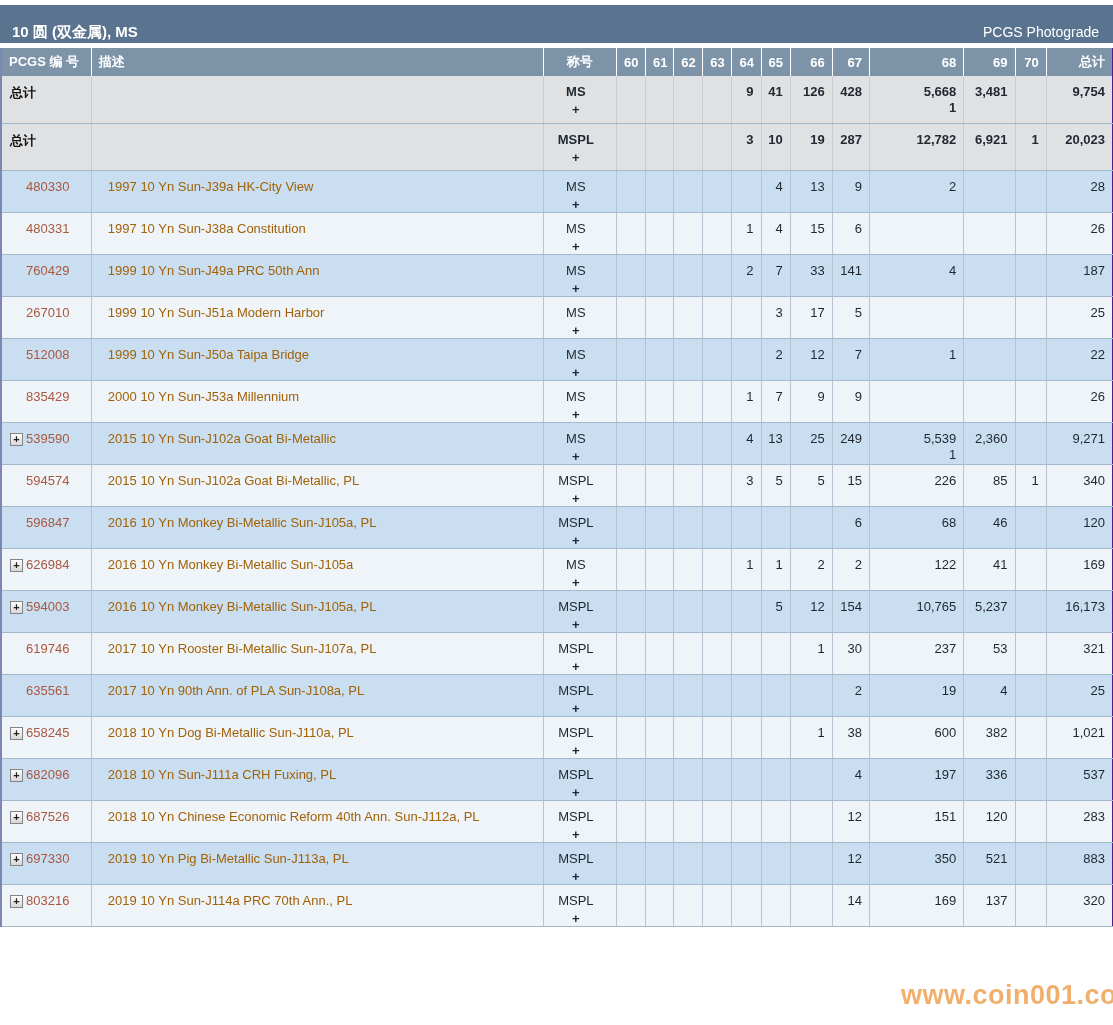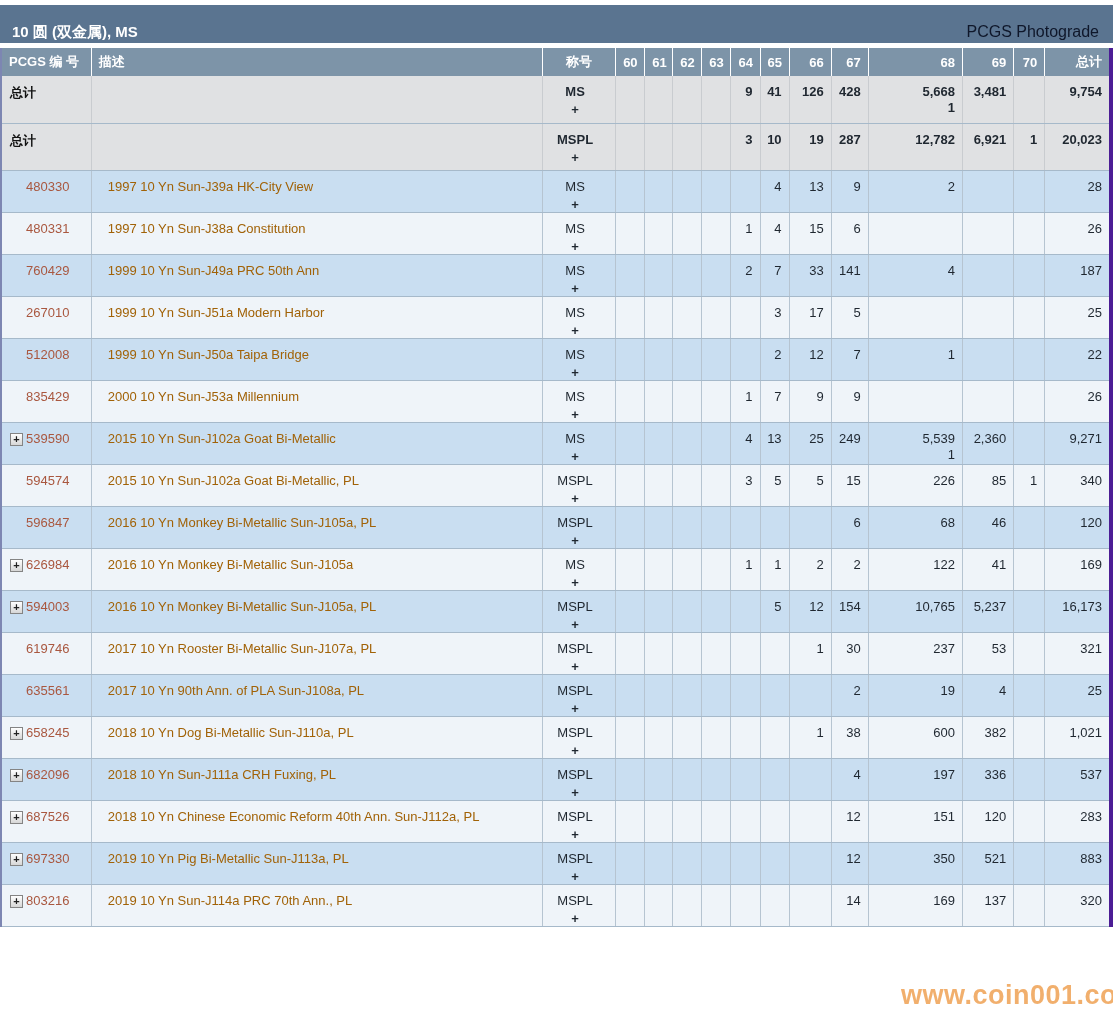--- a/index.html
+++ b/index.html
@@ -16,30 +16,30 @@
   .titlebar {
     margin-top: 5px;
     height: 38px;
     background: #5a7490;
     display: flex;
     align-items: center;
     justify-content: space-between;
     padding: 16px 14px 0 12px;
   }
   .titlebar .title { color: #ffffff; font-weight: bold; font-size: 15px; }
-  .titlebar .pg-link { color: #0f172a; font-size: 16px; cursor: pointer; }
+  .titlebar .pg-link { color: #ffffff; font-size: 14px; cursor: pointer; }
 
   
   table.pop {
     margin-top: 5px;
     width: 1113px;
     table-layout: fixed;
     border-collapse: collapse;
     border-left: 2px solid #7d86b2;
-    border-right: 4px solid #4c1d95;
+    border-right: 1px solid #4c1d95;
   }
   thead th {
     background: #7d94a8;
     color: #ffffff;
     font-size: 13px;
     font-weight: bold;
     height: 28px;
     padding: 0 7px;
     border-right: 1px solid rgba(255,255,255,0.28);
     white-space: nowrap;

